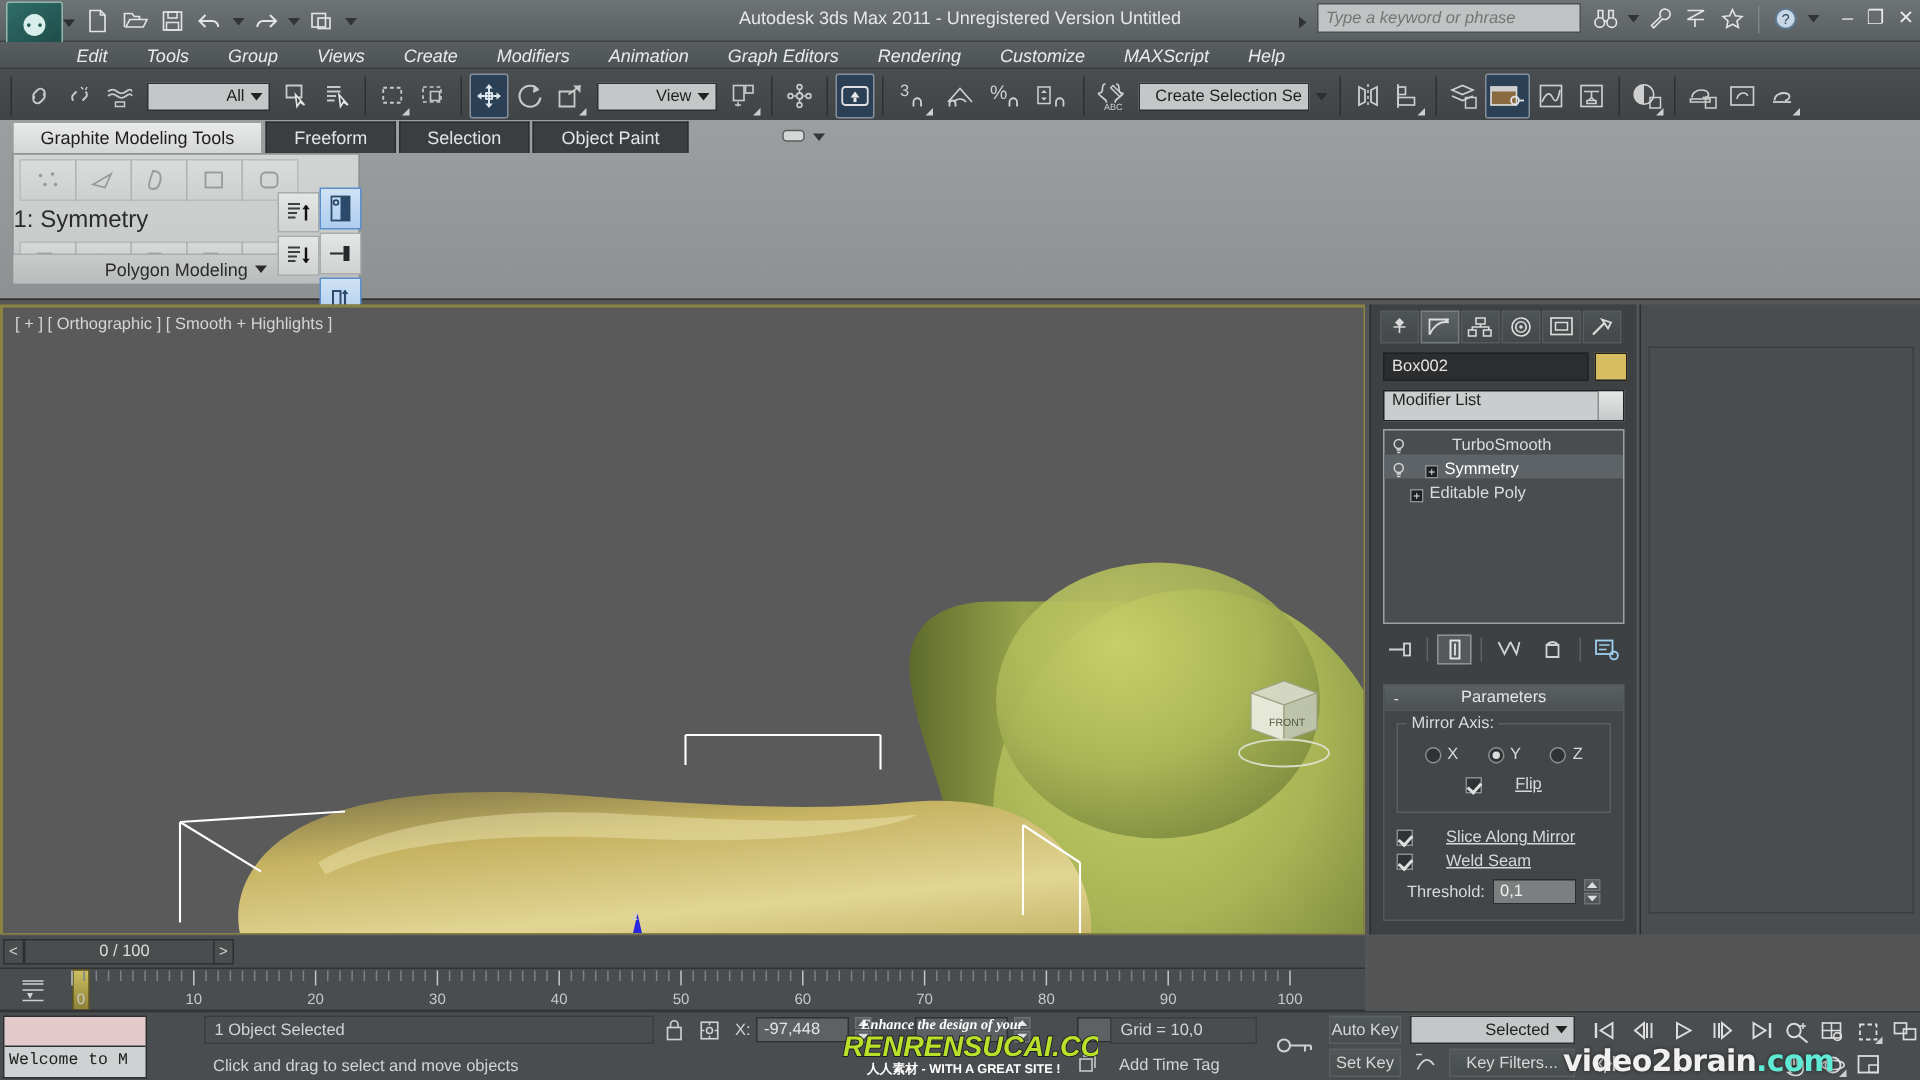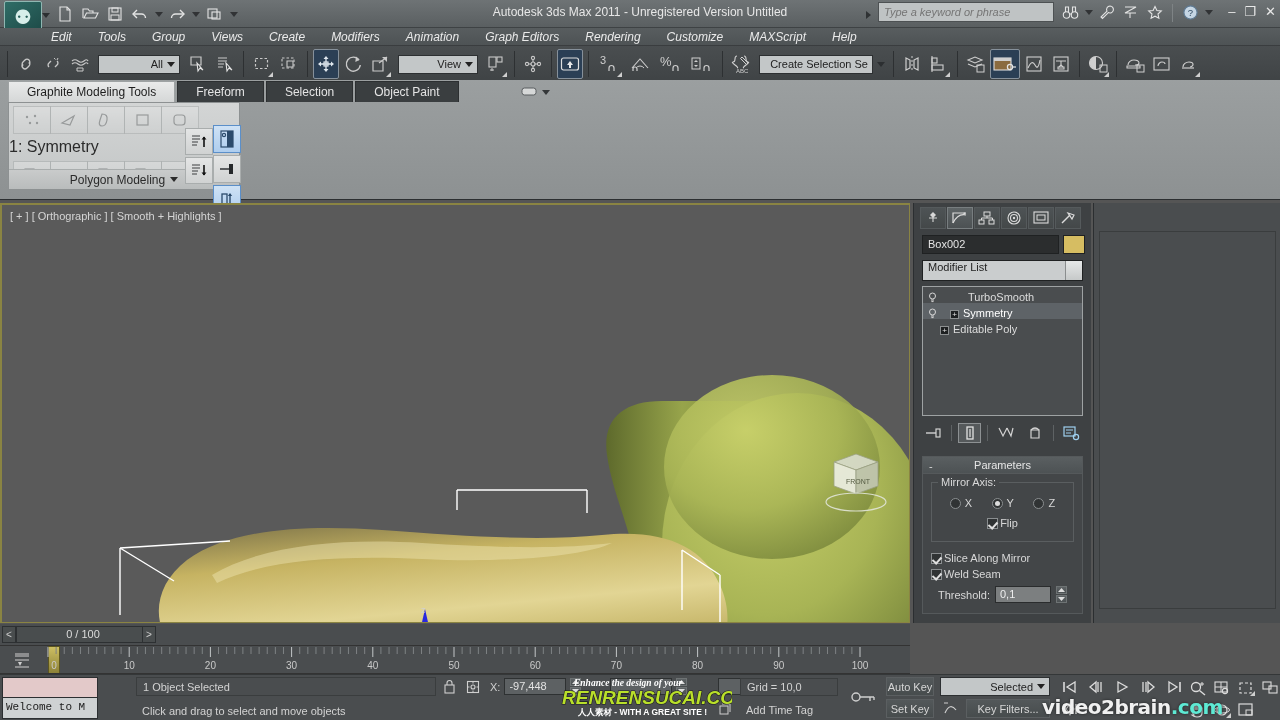--- a/index.html
+++ b/index.html
@@ -209,21 +209,21 @@
     position:absolute; left:6px; top:-7px; background:#434648; padding:0 3px;
     font-size:11px; color:#d9d9d9;
   }
   .radios { display:flex; justify-content:space-around; align-items:center; }
   .radio { display:flex; align-items:center; gap:4px; font-size:11px; }
   .rdot {
     width:11px;height:11px;border-radius:50%;background:#303334;border:1px solid #8a8e90;
     display:flex;align-items:center;justify-content:center;
   }
   .rdot i { width:5px;height:5px;border-radius:50%;background:#dcdcdc;display:block; }
-  .chkrow { display:flex; align-items:center; gap:2px; font-size:11px; margin:4px 0; }
+  .chkrow { display:flex; align-items:center; gap:22px; font-size:11px; margin:4px 0;text-decoration:underline; }
   .chk {
     width:11px;height:11px;background:#303334;border:1px solid #8a8e90; position:relative;
   }
   .chk.on::after {
     content:""; position:absolute; left:2px; top:1px; width:4px; height:7px;
     border:solid #e0e0e0; border-width:0 2px 2px 0; transform:rotate(42deg);
   }
   .spinrow { display:flex; align-items:center; gap:5px; justify-content:center; margin-top:6px; }
   .spinfield {
     width:56px;height:17px;background:#7c7f80;border:1px solid #2a2c2d;color:#eee;

